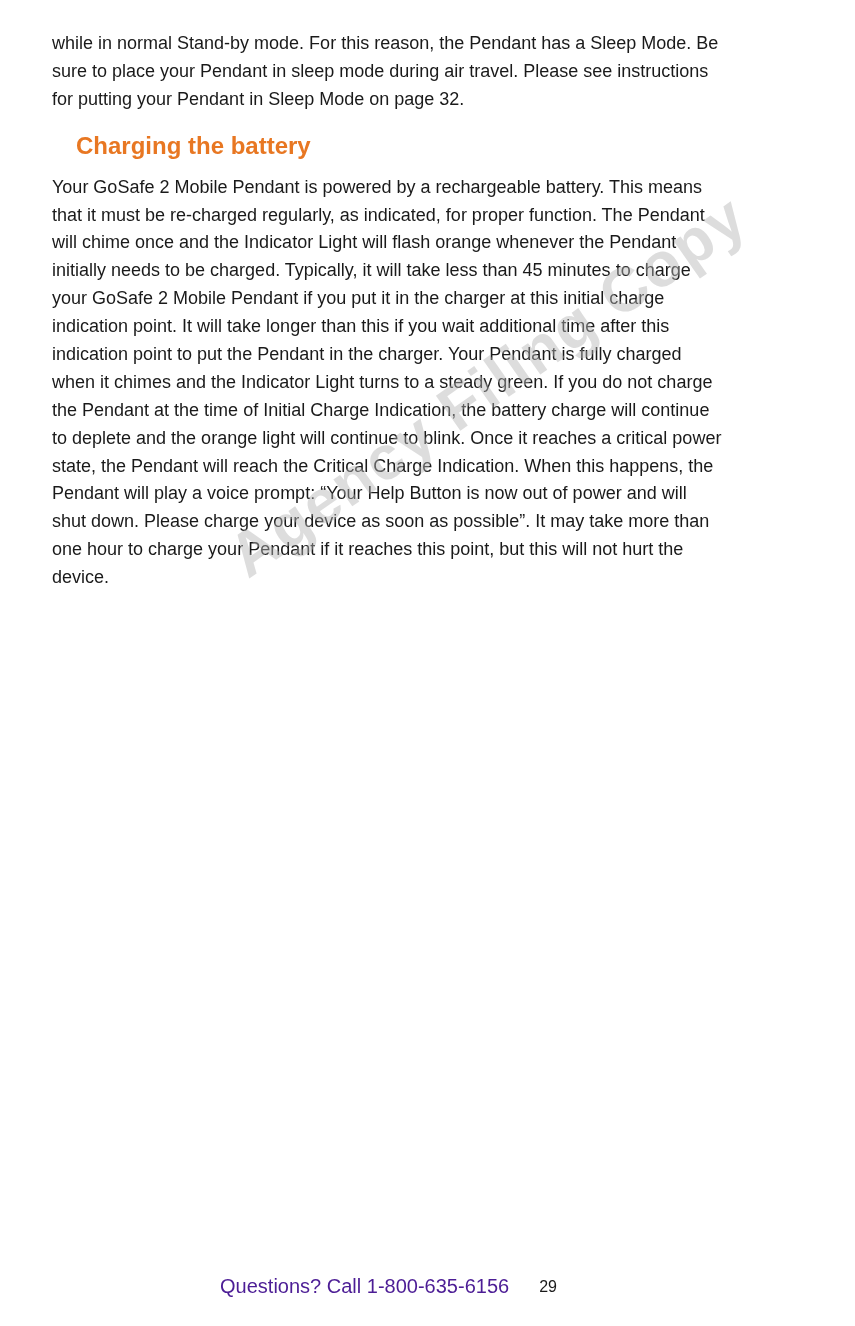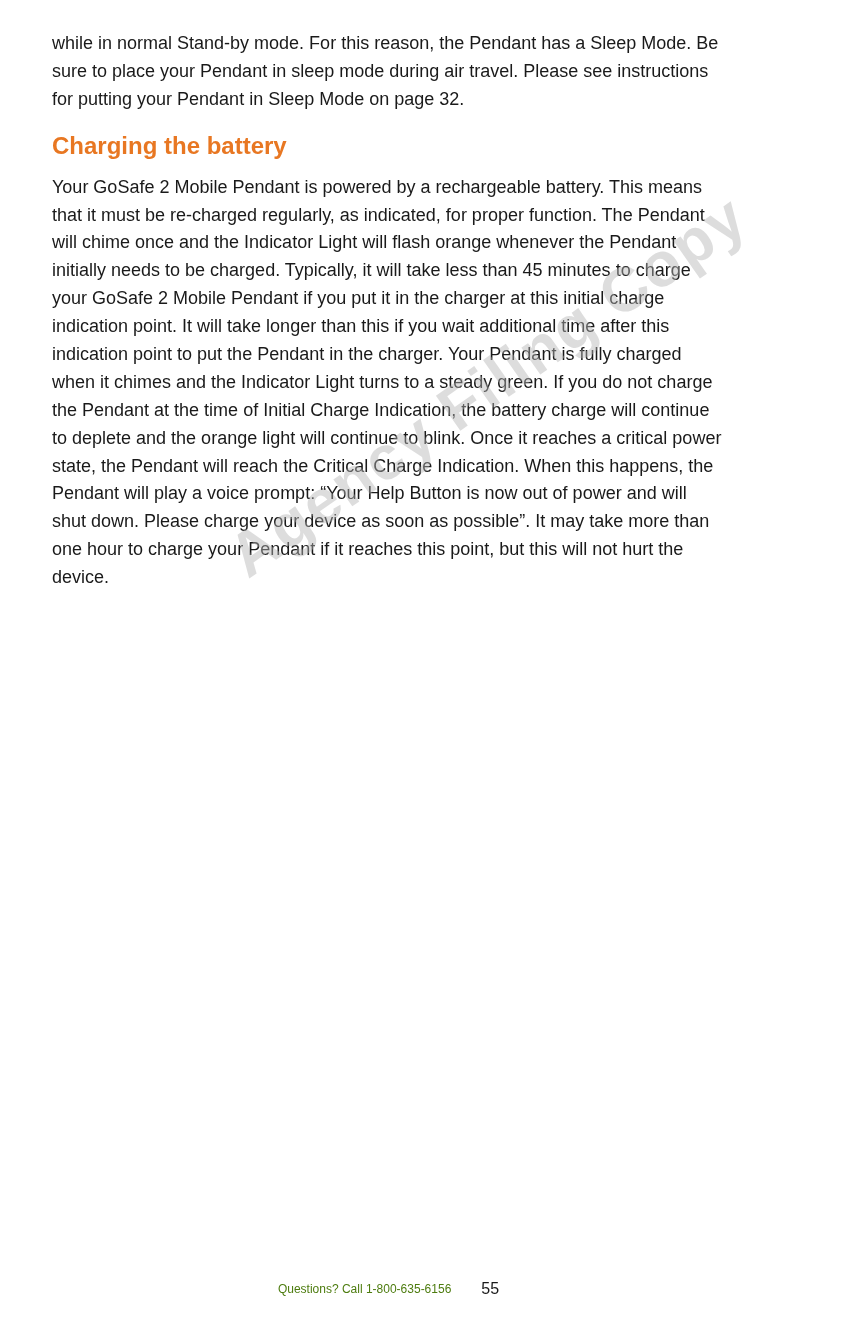--- a/index.html
+++ b/index.html
@@ -32,20 +32,21 @@
       font-family: 'Arial', 'Helvetica', sans-serif;
     }
 
     .section-heading {
       font-size: 24px;
       font-weight: bold;
       color: #e87722;
       margin-top: 10px;
       margin-bottom: 14px;
       font-family: 'Arial', 'Helvetica', sans-serif;
+      margin-left: 24px;
     }
 
     .body-paragraph {
       font-size: 18px;
       line-height: 1.55;
       color: #1a1a1a;
       margin-bottom: 0;
       font-family: Liberation Sans, sans-serif;
     }
 
@@ -68,22 +69,22 @@
       bottom: 28px;
       left: 0;
       right: 0;
       display: flex;
       justify-content: center;
       align-items: center;
       gap: 30px;
     }
 
     .footer-text {
-      font-size: 12px;
-      color: #4d7c0f;
+      font-size: 20px;
+      color: #4c1d95;
       font-family: 'Arial', 'Helvetica', sans-serif;
     }
 
     .footer-page {
       font-size: 16px;
       color: #1a1a1a;
       font-family: 'Arial', 'Helvetica', sans-serif;
     }
   </style>
 </head>
@@ -97,16 +98,16 @@
   <h2 class="section-heading">Charging the battery</h2>
 
   <p class="body-paragraph">Your GoSafe 2 Mobile Pendant is powered by a rechargeable battery. This means that it must be re-charged regularly, as indicated, for proper function. The Pendant will chime once and the Indicator Light will flash orange whenever the Pendant initially needs to be charged. Typically, it will take less than 45 minutes to charge your GoSafe 2 Mobile Pendant if you put it in the charger at this initial charge indication point. It will take longer than this if you wait additional time after this indication point to put the Pendant in the charger. Your Pendant is fully charged when it chimes and the Indicator Light turns to a steady green. If you do not charge the Pendant at the time of Initial Charge Indication, the battery charge will continue to deplete and the orange light will continue to blink. Once it reaches a critical power state, the Pendant will reach the Critical Charge Indication. When this happens, the Pendant will play a voice prompt: “Your Help Button is now out of power and will shut down. Please charge your device as soon as possible”. It may take more than one hour to charge your Pendant if it reaches this point, but this will not hurt the device.</p>
 
   <div class="watermark">
     <span>Agency Filing Copy</span>
   </div>
 
   <div class="footer">
     <span class="footer-text">Questions? Call 1-800-635-6156</span>
-    <span class="footer-page">55</span>
+    <span class="footer-page">29</span>
   </div>
 
 </div>
 
 </body></html>

